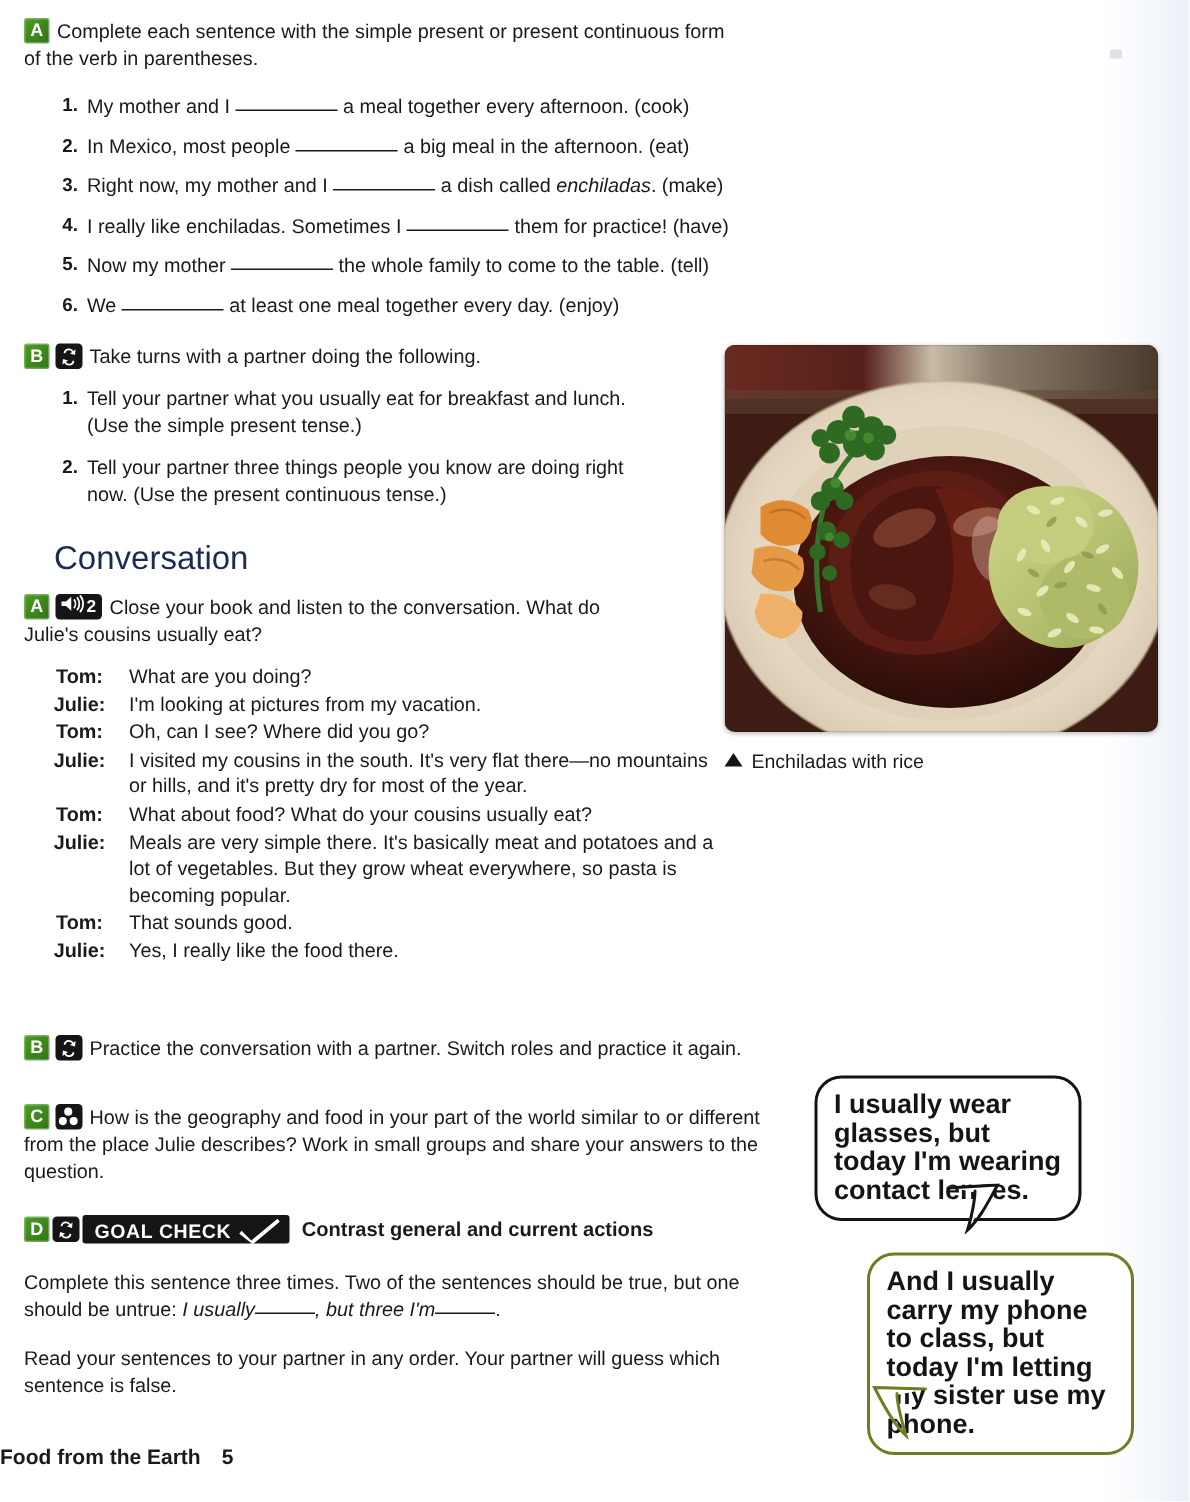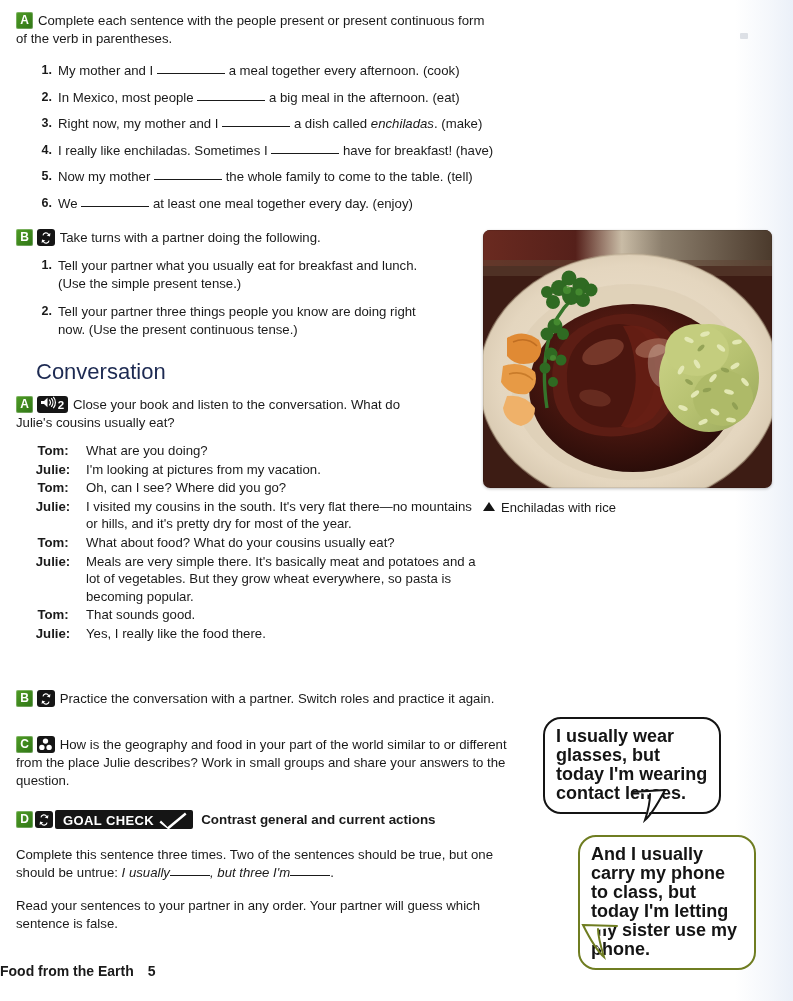--- a/index.html
+++ b/index.html
@@ -140,21 +140,21 @@
 
 <div class="page">
 
   <div class="scan-tint"></div>
   <div class="scan-spec"></div>
 
   <div class="block" style="left:16px;top:12px;width:470px;">
     <div class="instr">
       <span class="badges">
         <span class="letter-badge">A</span>
-      </span><span class="instr-text">Complete each sentence with the people present or present continuous form of the verb in parentheses.</span>
+      </span><span class="instr-text">Complete each sentence with the simple present or present continuous form of the verb in parentheses.</span>
     </div>
   </div>
 
   <ol class="items" style="position:absolute;left:36px;top:62px;width:500px;">
     <li>
       <span class="num">1.</span>
       <span>My mother and I</span>
       <span class="blank w1"></span>
       <span>a meal together every afternoon. (cook)</span>
     </li>
@@ -167,21 +167,21 @@
     <li>
       <span class="num">3.</span>
       <span>Right now, my mother and I</span>
       <span class="blank w1"></span>
       <span>a dish called </span><em>enchiladas</em><span>. (make)</span>
     </li>
     <li>
       <span class="num">4.</span>
       <span>I really like enchiladas. Sometimes I</span>
       <span class="blank w1"></span>
-      <span>have for breakfast! (have)</span>
+      <span>them for practice! (have)</span>
     </li>
     <li>
       <span class="num">5.</span>
       <span>Now my mother</span>
       <span class="blank w1"></span>
       <span>the whole family to come to the table. (tell)</span>
     </li>
     <li>
       <span class="num">6.</span>
       <span>We</span>

